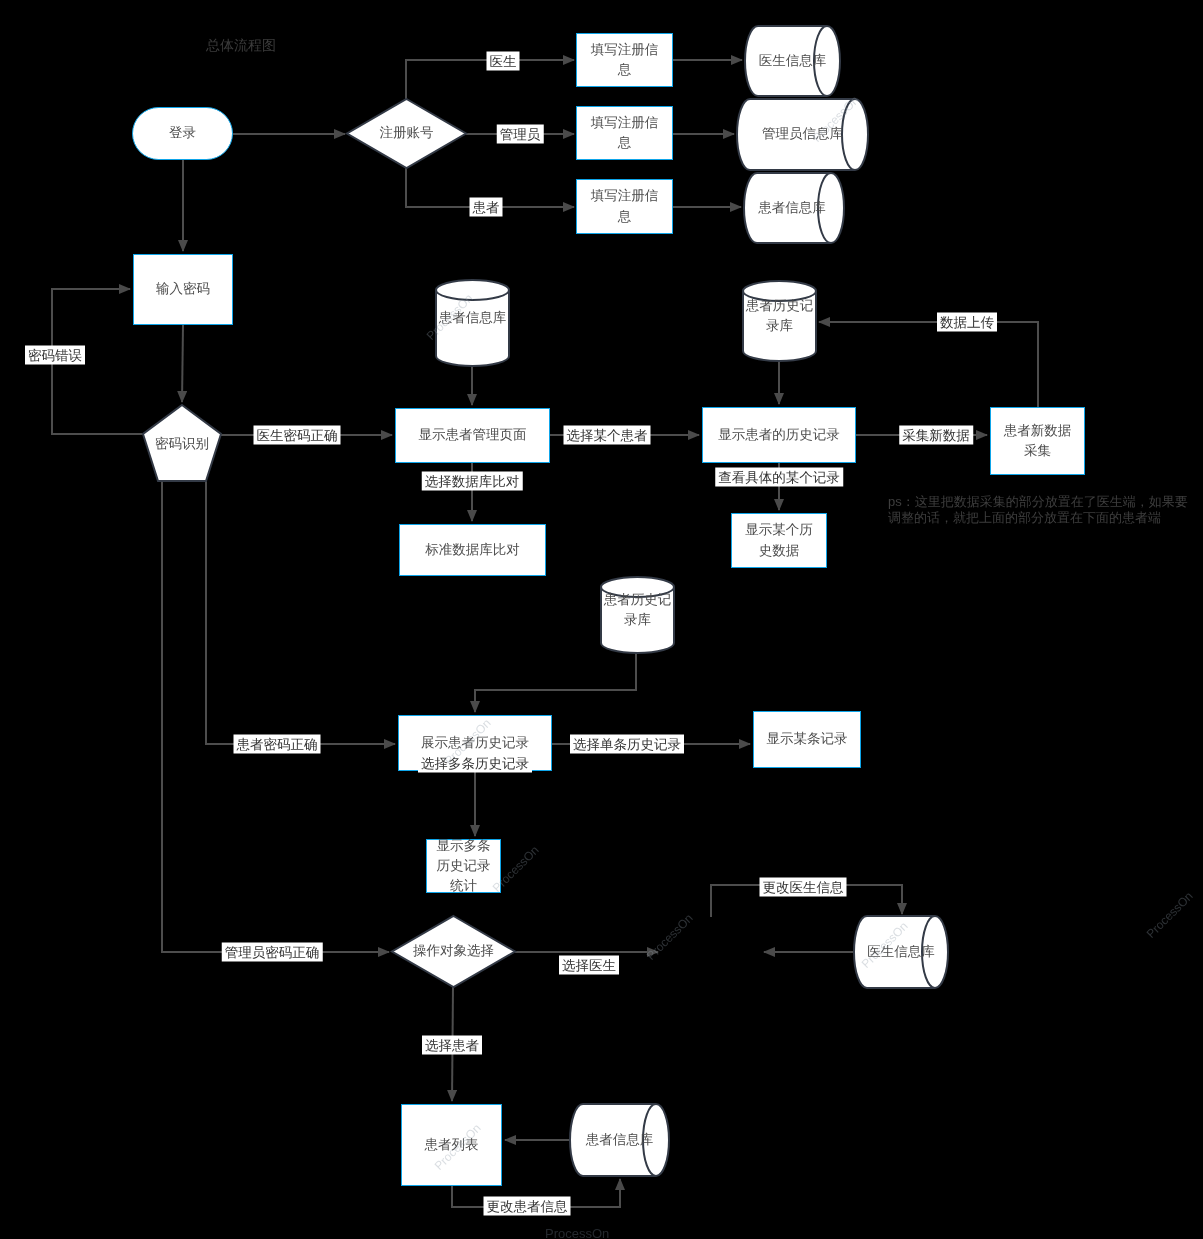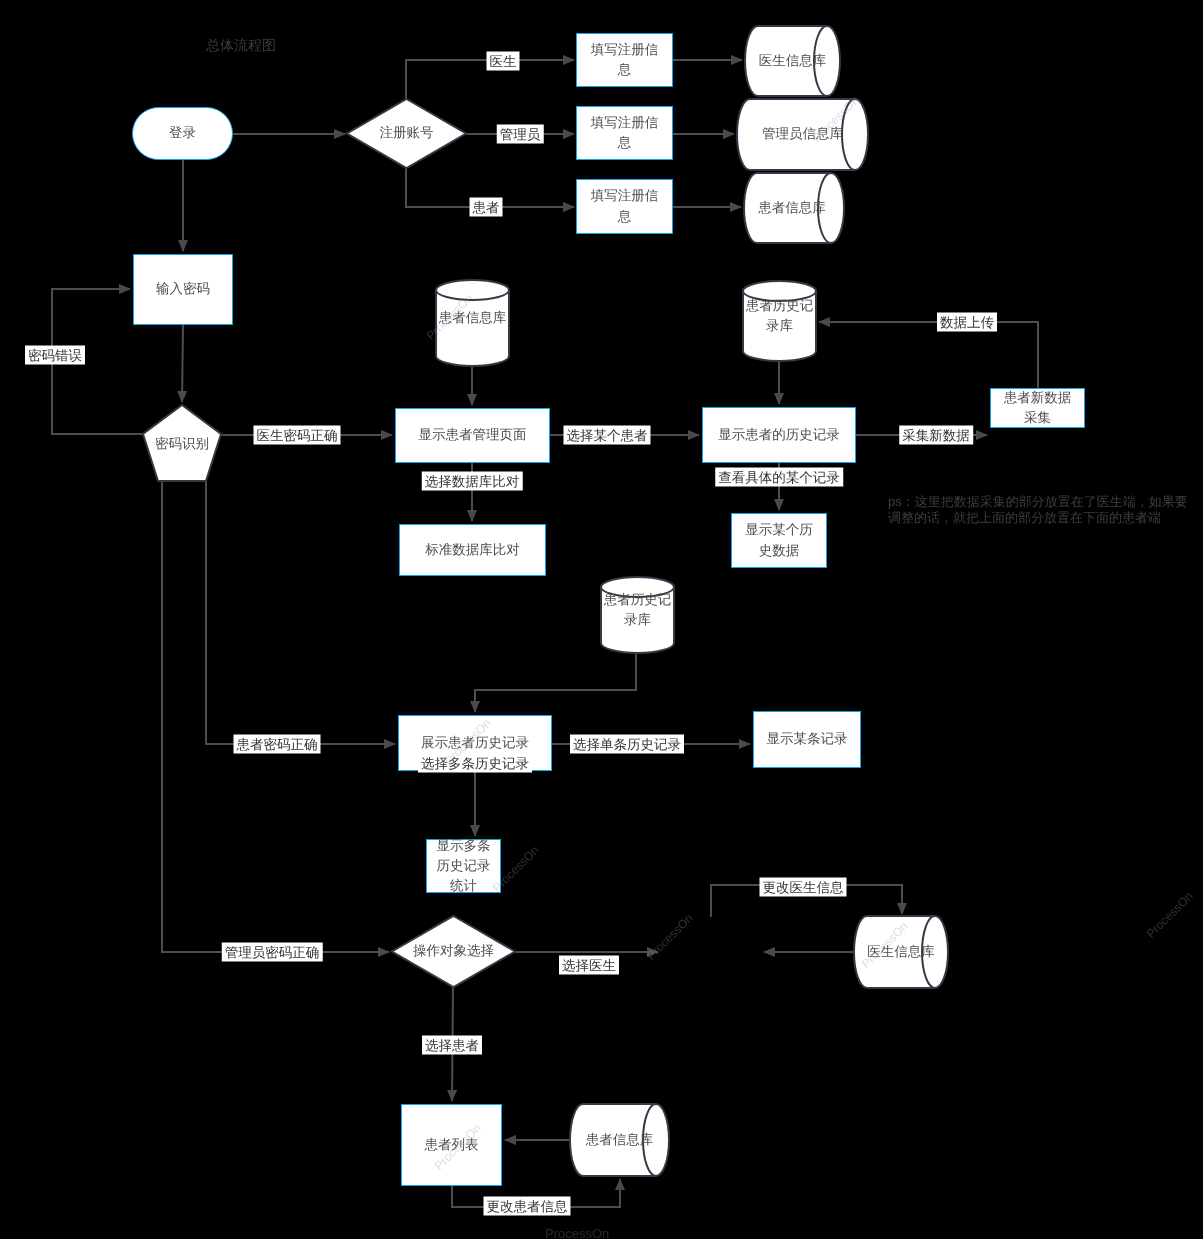--- a/index.html
+++ b/index.html
@@ -101,21 +101,21 @@
   <div class="note">ps：这里把数据采集的部分放置在了医生端，如果要调整的话，就把上面的部分放置在下面的患者端</div>
 
   <div class="node stadium" style="left:132px;top:107px;width:101px;height:53px;">登录</div>
   <div class="node" style="left:576px;top:33px;width:97px;height:54px;">填写注册信息</div>
   <div class="node" style="left:576px;top:106px;width:97px;height:54px;">填写注册信息</div>
   <div class="node" style="left:576px;top:179px;width:97px;height:55px;">填写注册信息</div>
   <div class="node" style="left:133px;top:254px;width:100px;height:71px;">输入密码</div>
   <div class="node" style="left:395px;top:408px;width:155px;height:55px;">显示患者管理页面</div>
   <div class="node" style="left:399px;top:524px;width:147px;height:52px;">标准数据库比对</div>
   <div class="node" style="left:702px;top:407px;width:154px;height:56px;">显示患者的历史记录</div>
-  <div class="node" style="left:990px;top:388px;width:95px;height:40px;">患者新数据采集</div>
+  <div class="node" style="left:990px;top:407px;width:95px;height:68px;">患者新数据采集</div>
   <div class="node" style="left:731px;top:513px;width:96px;height:55px;">显示某个历史数据</div>
   <div class="node" style="left:398px;top:715px;width:154px;height:56px;">展示患者历史记录</div>
   <div class="node" style="left:753px;top:711px;width:108px;height:57px;">显示某条记录</div>
   <div class="node" style="left:426px;top:839px;width:75px;height:54px;">显示多条历史记录统计</div>
   <div class="node" style="left:401px;top:1104px;width:101px;height:82px;">患者列表</div>
 
   <div class="overlay" style="left:347px;top:99px;width:119px;height:69px;">注册账号</div>
   <div class="overlay" style="left:392px;top:916px;width:123px;height:71px;">操作对象选择</div>
   <div class="overlay" style="left:143px;top:412px;width:78px;height:64px;">密码识别</div>
   <div class="overlay cylv" style="left:436px;top:280px;width:73px;height:86px;">患者信息库</div>

